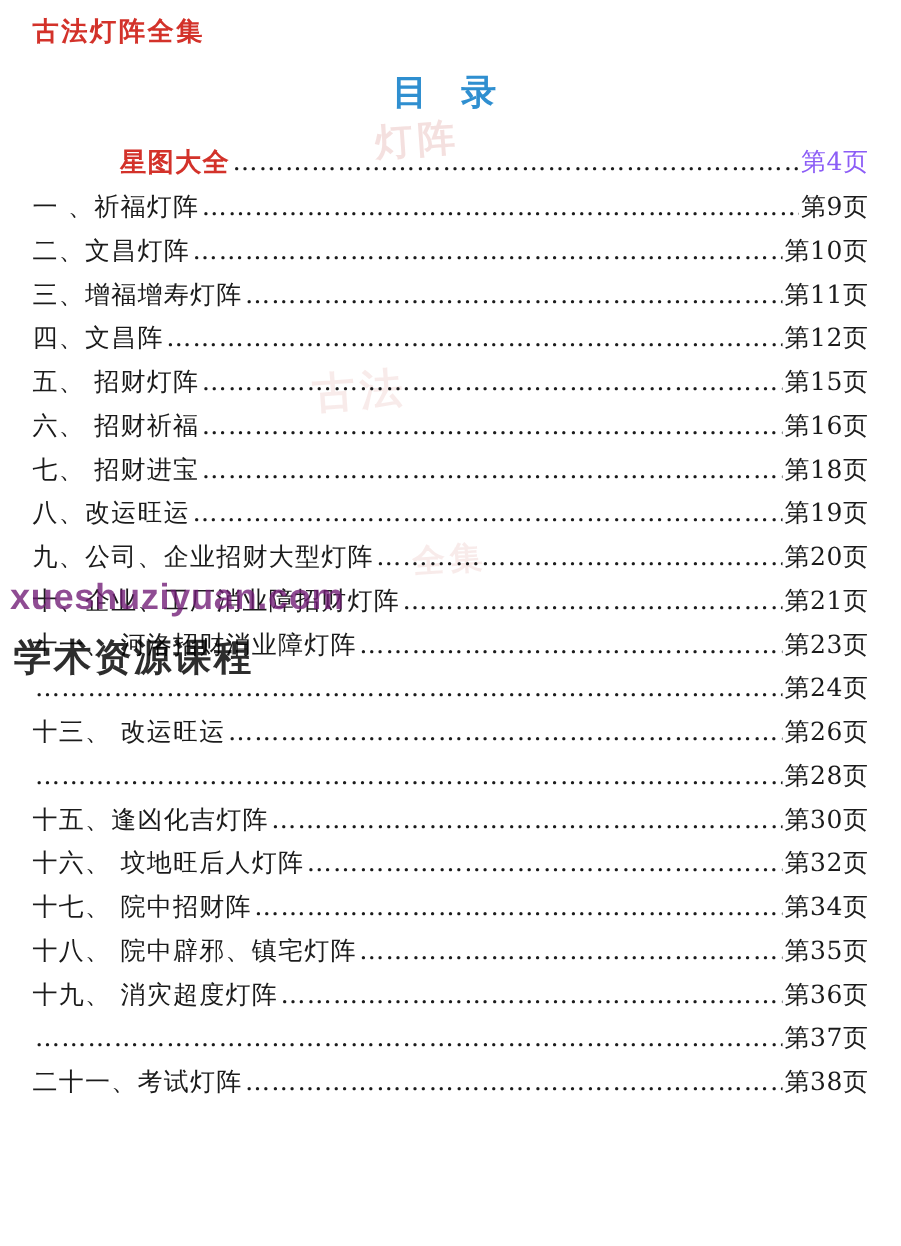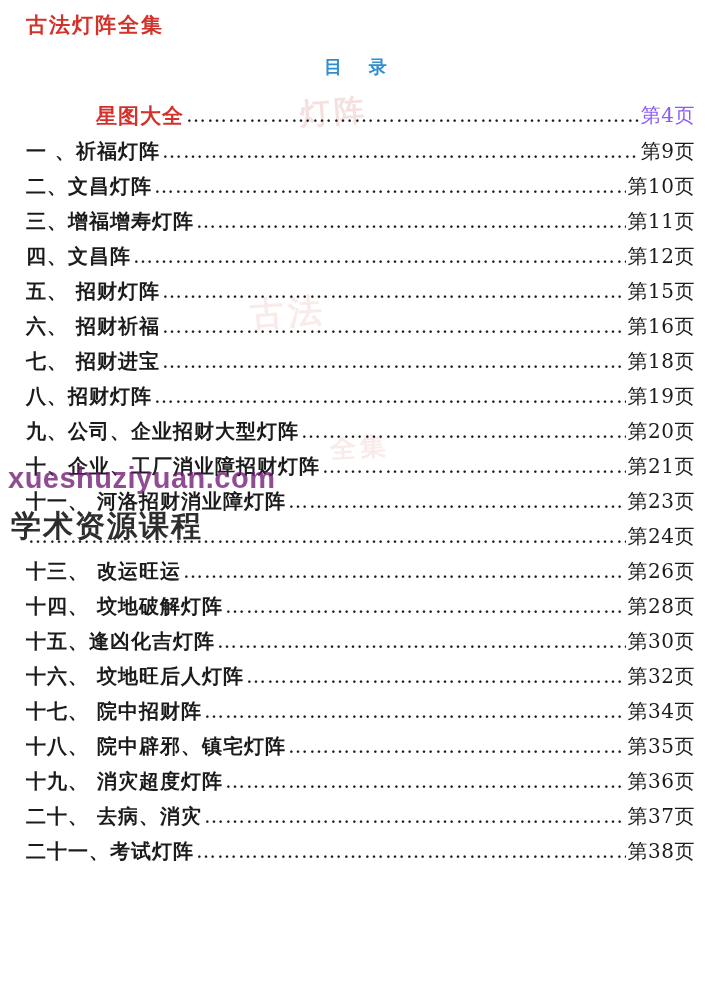--- a/index.html
+++ b/index.html
@@ -45,26 +45,27 @@
     font-weight: bold;
     letter-spacing: 2px;
     padding-top: 11px;
     position: relative;
     z-index: 2;
   }
 
   .toc-heading {
     text-align: center;
     color: #2f8fd0;
-    font-size: 18px;
+    font-size: 28px;
     font-weight: bold;
     letter-spacing: 10px;
     margin-top: 16px;
     position: relative;
     z-index: 2;
+    font-family: Liberation Serif, serif;
   }
 
   .toc-list {
     margin-top: 18px;
     position: relative;
     z-index: 2;
   }
 
   .toc-row {
     display: flex;
@@ -84,21 +85,20 @@
   .toc-row.featured {
     padding-left: 70px;
   }
   .toc-row.featured .toc-page {
     color: #8b5cf6;
   }
 
   .toc-label {
     flex: 0 0 auto;
     letter-spacing: 1px;
-    font-weight: bold;
   }
 
   .toc-dots {
     flex: 1 1 auto;
     overflow: hidden;
     white-space: nowrap;
     font-size: 20px;
     color: #1b1b1b;
     letter-spacing: 1px;
     margin: 0 2px;
@@ -194,21 +194,21 @@
       <span class="toc-page">第16页</span>
     </div>
 
     <div class="toc-row">
       <span class="toc-label">七、 招财进宝</span>
       <span class="toc-dots">…………………………………………………………………………………</span>
       <span class="toc-page">第18页</span>
     </div>
 
     <div class="toc-row">
-      <span class="toc-label">八、招财灯阵</span>
+      <span class="toc-label">八、改运旺运</span>
       <span class="toc-dots">…………………………………………………………………………………</span>
       <span class="toc-page">第19页</span>
     </div>
 
     <div class="toc-row">
       <span class="toc-label">九、公司、企业招财大型灯阵</span>
       <span class="toc-dots">…………………………………………………………………………………</span>
       <span class="toc-page">第20页</span>
     </div>
 
@@ -229,21 +229,20 @@
       <span class="toc-page">第24页</span>
     </div>
 
     <div class="toc-row">
       <span class="toc-label">十三、 改运旺运</span>
       <span class="toc-dots">…………………………………………………………………………………</span>
       <span class="toc-page">第26页</span>
     </div>
 
     <div class="toc-row">
-      <span class="toc-label">十四、 坟地破解灯阵</span>
       <span class="toc-dots">…………………………………………………………………………………</span>
       <span class="toc-page">第28页</span>
     </div>
 
     <div class="toc-row">
       <span class="toc-label">十五、逢凶化吉灯阵</span>
       <span class="toc-dots">…………………………………………………………………………………</span>
       <span class="toc-page">第30页</span>
     </div>
 
@@ -265,21 +264,20 @@
       <span class="toc-page">第35页</span>
     </div>
 
     <div class="toc-row">
       <span class="toc-label">十九、 消灾超度灯阵</span>
       <span class="toc-dots">…………………………………………………………………………………</span>
       <span class="toc-page">第36页</span>
     </div>
 
     <div class="toc-row">
-      <span class="toc-label">二十、 去病、消灾</span>
       <span class="toc-dots">…………………………………………………………………………………</span>
       <span class="toc-page">第37页</span>
     </div>
 
     <div class="toc-row">
       <span class="toc-label">二十一、考试灯阵</span>
       <span class="toc-dots">…………………………………………………………………………………</span>
       <span class="toc-page">第38页</span>
     </div>
 

